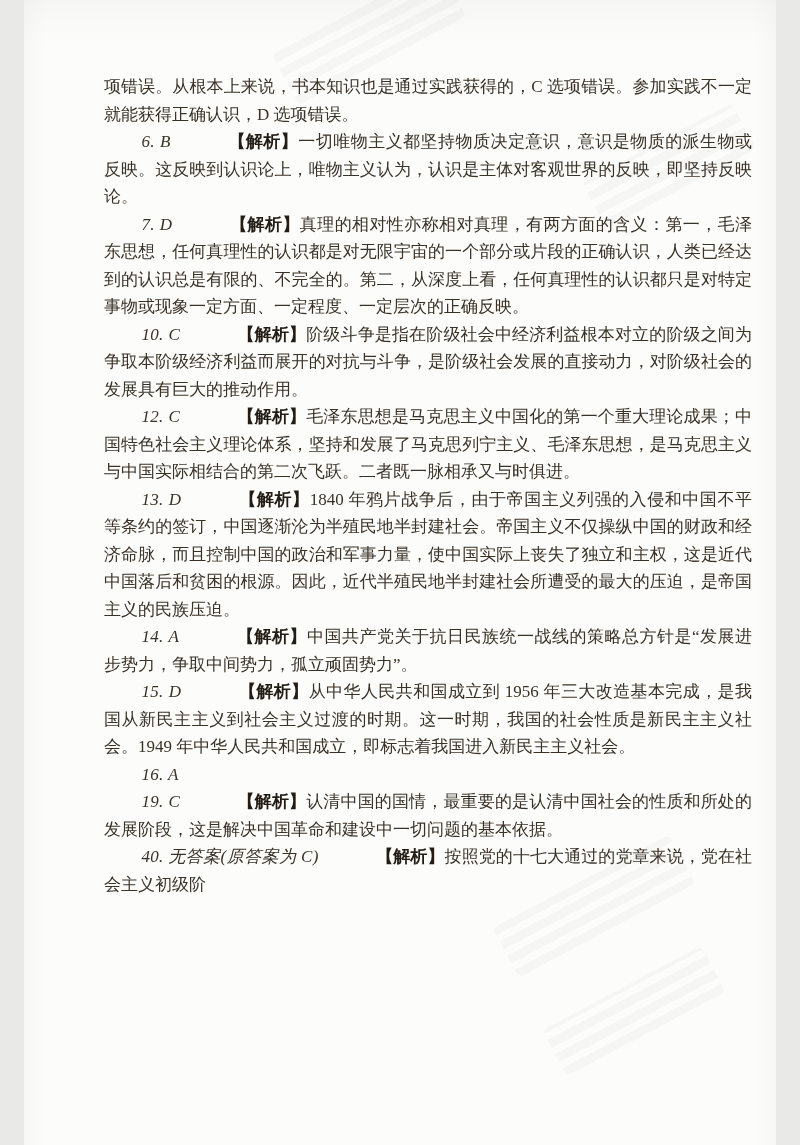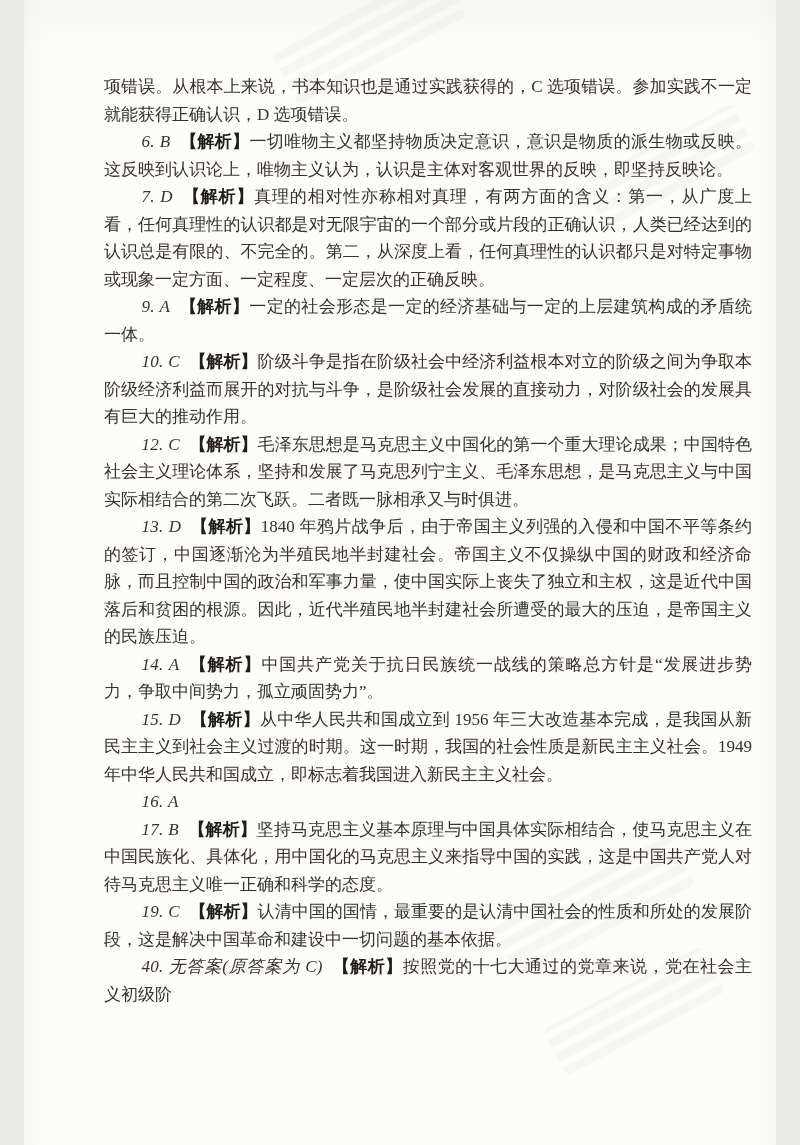--- a/index.html
+++ b/index.html
@@ -61,38 +61,37 @@
     text-indent: 2.2em;
   }
   .num {
     margin-right: 0.55em;
     letter-spacing: 0.02em;
     font-style: italic;
   }
   .label {
     font-weight: 700;
     color: var(--label, #221c15);
+    margin-left: 48px;
   }
 </style>
 </head>
 <body>
 
 <div class="page" style="--paper: #fcfcfb; --ink: #3a3127; --label: #221c15;">
   <div class="watermark wm1"></div>
   <div class="watermark wm2"></div>
   <div class="watermark wm3"></div>
   <div class="watermark wm4"></div>
   <div class="content" id="content">
       <p><span class="body">项错误。从根本上来说，书本知识也是通过实践获得的，C 选项错误。参加实践不一定就能获得正确认识，D 选项错误。</span></p>
       <p class="indent"><span class="num">6. B</span><span class="label">【解析】</span><span class="body">一切唯物主义都坚持物质决定意识，意识是物质的派生物或反映。这反映到认识论上，唯物主义认为，认识是主体对客观世界的反映，即坚持反映论。</span></p>
-      <p class="indent"><span class="num">7. D</span><span class="label">【解析】</span><span class="body">真理的相对性亦称相对真理，有两方面的含义：第一，从广度上看，任何真理性的认识都是对无限宇宙的一个部分或片段的正确认识，人类已经达到的认识总是有限的、不完全的。第二，从深度上看，任何真理性的认识都只是对特定事物或现象一定方面、一定程度、一定层次的正确反映。</span></p>
-      <p class="indent"><span class="num">9. A</span><span class="label">【解析】</span><span class="body">一定的社会形态是一定的经济基础与一定的上层建筑构成的矛盾统一体。</span></p>
+      <p class="indent"><span class="num">7. D</span><span class="label">【解析】</span><span class="body">真理的相对性亦称相对真理，有两方面的含义：第一，毛泽东思想，任何真理性的认识都是对无限宇宙的一个部分或片段的正确认识，人类已经达到的认识总是有限的、不完全的。第二，从深度上看，任何真理性的认识都只是对特定事物或现象一定方面、一定程度、一定层次的正确反映。</span></p>
       <p class="indent"><span class="num">10. C</span><span class="label">【解析】</span><span class="body">阶级斗争是指在阶级社会中经济利益根本对立的阶级之间为争取本阶级经济利益而展开的对抗与斗争，是阶级社会发展的直接动力，对阶级社会的发展具有巨大的推动作用。</span></p>
       <p class="indent"><span class="num">12. C</span><span class="label">【解析】</span><span class="body">毛泽东思想是马克思主义中国化的第一个重大理论成果；中国特色社会主义理论体系，坚持和发展了马克思列宁主义、毛泽东思想，是马克思主义与中国实际相结合的第二次飞跃。二者既一脉相承又与时俱进。</span></p>
       <p class="indent"><span class="num">13. D</span><span class="label">【解析】</span><span class="body">1840 年鸦片战争后，由于帝国主义列强的入侵和中国不平等条约的签订，中国逐渐沦为半殖民地半封建社会。帝国主义不仅操纵中国的财政和经济命脉，而且控制中国的政治和军事力量，使中国实际上丧失了独立和主权，这是近代中国落后和贫困的根源。因此，近代半殖民地半封建社会所遭受的最大的压迫，是帝国主义的民族压迫。</span></p>
       <p class="indent"><span class="num">14. A</span><span class="label">【解析】</span><span class="body">中国共产党关于抗日民族统一战线的策略总方针是“发展进步势力，争取中间势力，孤立顽固势力”。</span></p>
       <p class="indent"><span class="num">15. D</span><span class="label">【解析】</span><span class="body">从中华人民共和国成立到 1956 年三大改造基本完成，是我国从新民主主义到社会主义过渡的时期。这一时期，我国的社会性质是新民主主义社会。1949 年中华人民共和国成立，即标志着我国进入新民主主义社会。</span></p>
       <p class="indent"><span class="num">16. A</span></p>
-      <p class="indent"><span class="num">17. B</span><span class="label">【解析】</span><span class="body">坚持马克思主义基本原理与中国具体实际相结合，使马克思主义在中国民族化、具体化，用中国化的马克思主义来指导中国的实践，这是中国共产党人对待马克思主义唯一正确和科学的态度。</span></p>
       <p class="indent"><span class="num">19. C</span><span class="label">【解析】</span><span class="body">认清中国的国情，最重要的是认清中国社会的性质和所处的发展阶段，这是解决中国革命和建设中一切问题的基本依据。</span></p>
       <p class="indent"><span class="num">40. 无答案(原答案为 C)</span><span class="label">【解析】</span><span class="body">按照党的十七大通过的党章来说，党在社会主义初级阶</span></p>
     </div>
 </div>
 
 </body></html>

